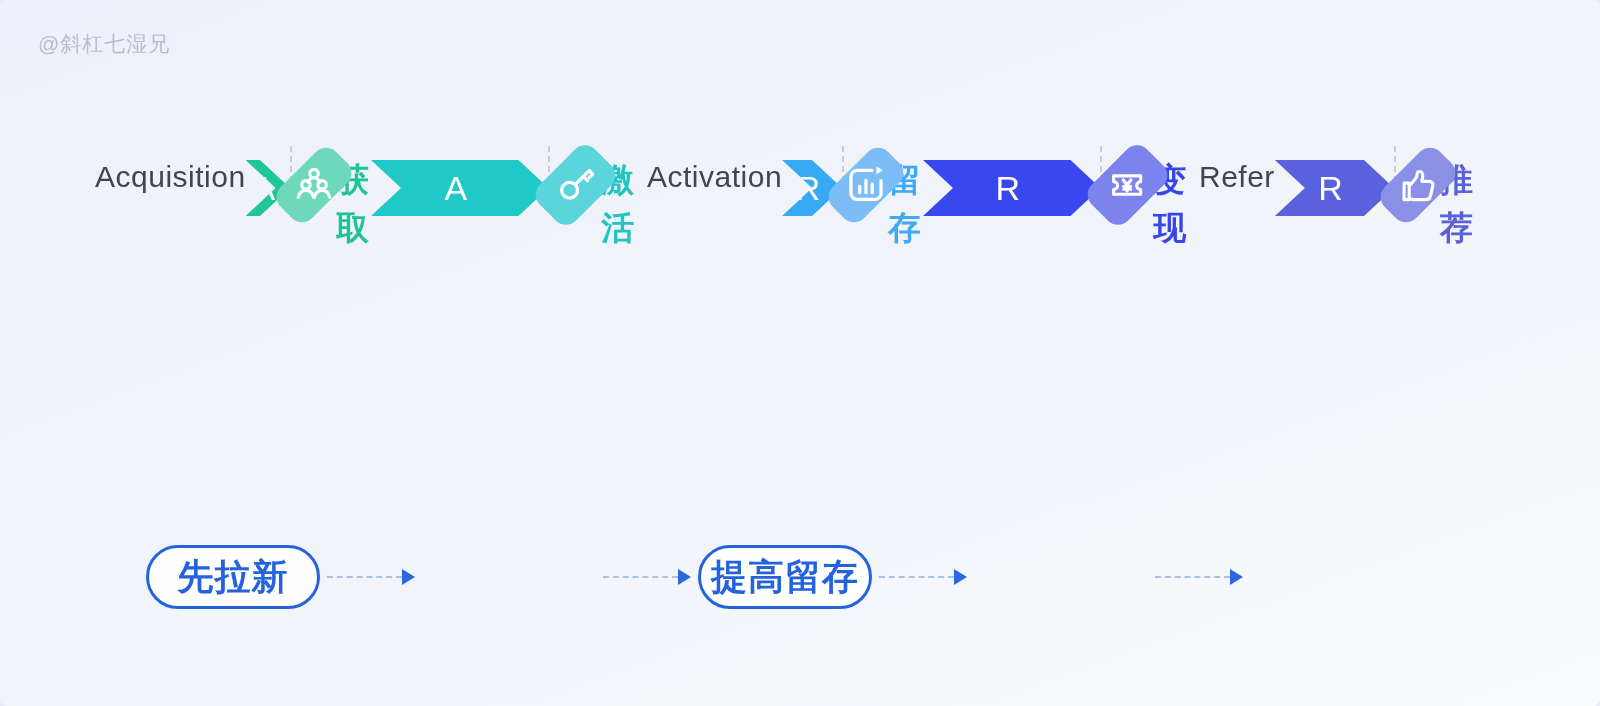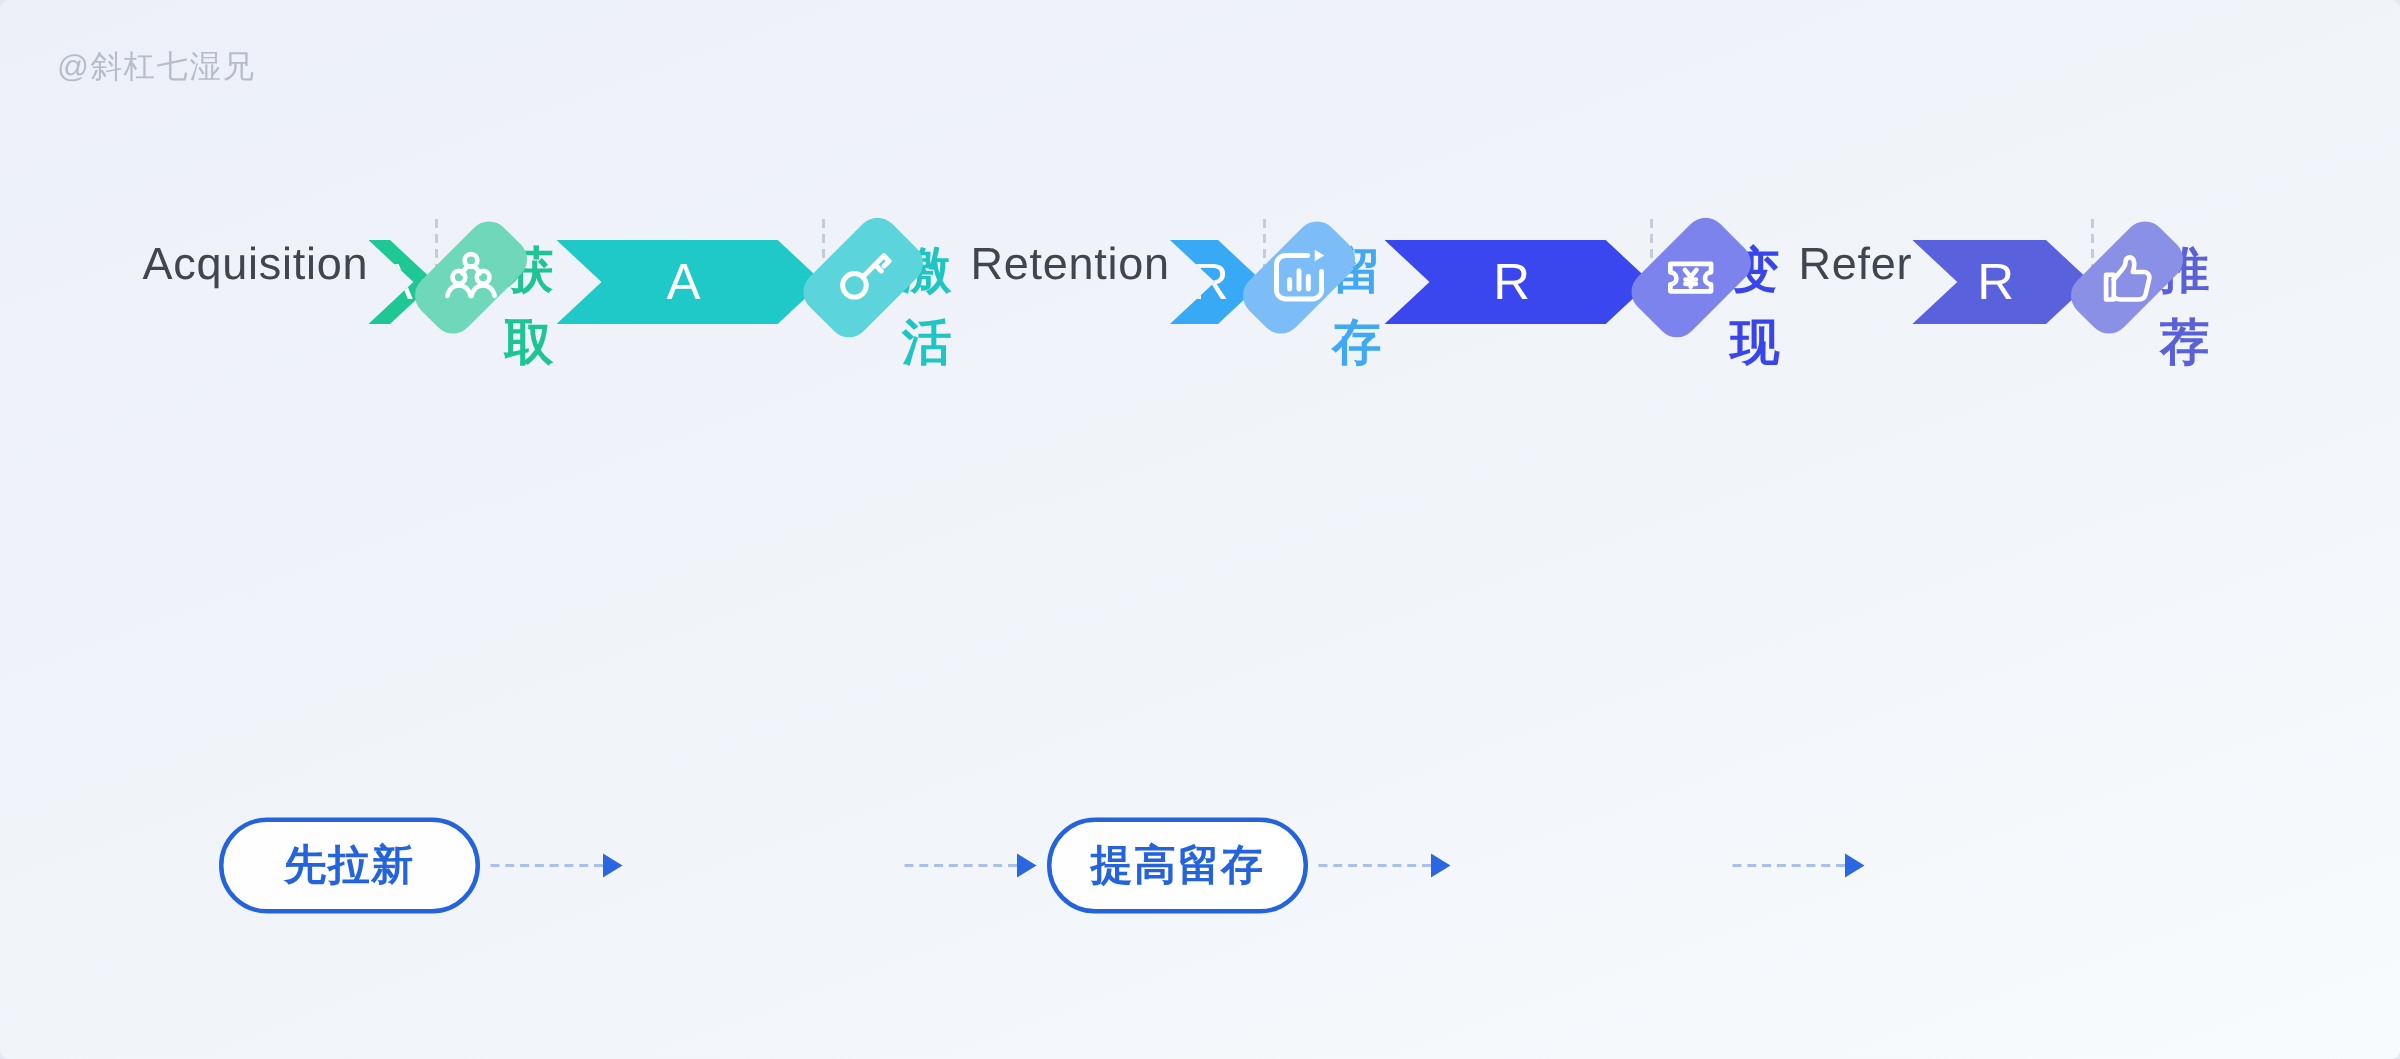--- a/index.html
+++ b/index.html
@@ -46,21 +46,21 @@
   .c1 .chev{background:#1FC9C7} .c1 .diamond{background:#5CD4DB} .c1 .zh{color:#1FC5C2}
   .c2 .chev{background:#38A9F4} .c2 .diamond{background:#7DBDF7} .c2 .zh{color:#41A9F3}
   .c3 .chev{background:#3A46EE} .c3 .diamond{background:#7C83EC} .c3 .zh{color:#3845E8}
   .c4 .chev{background:#5A61DC} .c4 .diamond{background:#8A90E5} .c4 .zh{color:#5A61D8}
 
   .steps { position:absolute; left:95px; top:545px; width:1380px; height:68px; }
   .pill {
     position:absolute; top:0; width:174px; height:64px;
     border:3px solid #2563DD; border-radius:33px;
     background:rgba(255,255,255,.9); color:#2563DD;
-    font-size:28px; font-weight:bold; letter-spacing:1px;
+    font-size:36px; font-weight:bold; letter-spacing:1px;
     display:flex; align-items:center; justify-content:center;font-family:Liberation Serif, serif;
   }
   .p0{left:51px} .p1{left:327px} .p2{left:603px} .p3{left:879px} .p4{left:1155px}
   .arrow { position:absolute; top:24px; width:88px; height:16px; display:flex; align-items:center; }
   .a0{left:232px} .a1{left:508px} .a2{left:784px} .a3{left:1060px}
   .arrow .dash { flex:1; height:0; border-top:2px dashed #A9C0EA; }
   .arrow .head {
     width:0; height:0;
     border-left:13px solid #2B67E0;
     border-top:8px solid transparent; border-bottom:8px solid transparent;
@@ -103,21 +103,21 @@
           <circle cx="9" cy="15" r="4.3"></circle>
           <path d="M12.1 11.9 L19.7 4.3"></path>
           <path d="M16.5 7.5 L18.8 9.8"></path>
           <path d="M19.7 4.3 L21.6 6.2 L19.8 8"></path>
         </svg>
       </div>
       <div class="zh">激活</div>
     </div>
 
     <div class="col c2">
-      <div class="title">Retention</div>
+      <div class="title">Activation</div>
       <div class="chev">
         <span>R</span>
       </div>
       <div class="connector"></div>
       <div class="diamond">
         <svg viewBox="0 0 24 24" fill="none" stroke="#fff" stroke-width="1.8" stroke-linecap="round" stroke-linejoin="round">
           <path d="M20.2 9.8v6.7a3.3 3.3 0 0 1-3.3 3.3H7.1a3.3 3.3 0 0 1-3.3-3.3V7.3A3.3 3.3 0 0 1 7.1 4h8.1"></path>
           <path d="M17.7 1.9 L21.2 4 L17.7 6.1 Z" fill="#fff" stroke="none"></path>
           <path d="M8.6 16.2v-3.4"></path>
           <path d="M12 16.2V9.5"></path>

